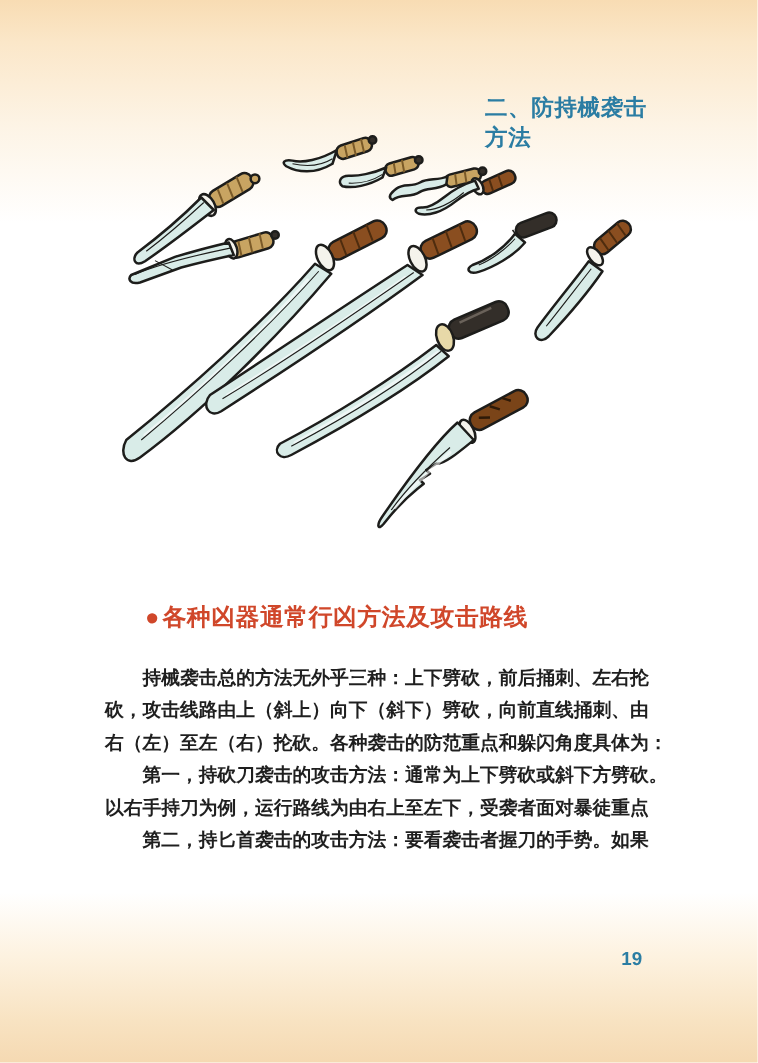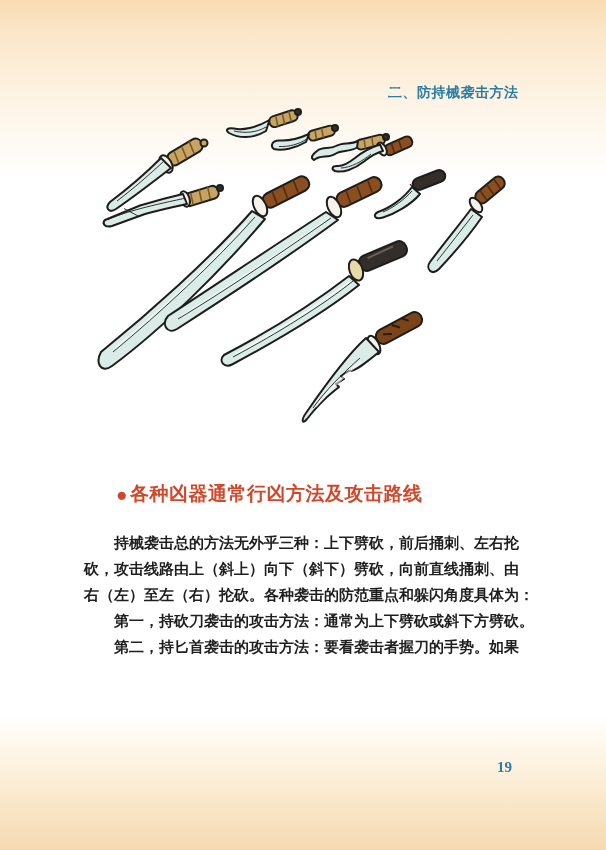--- a/index.html
+++ b/index.html
@@ -2,42 +2,42 @@
 <html><head>
 <meta charset="utf-8">
 <style>
   html,body{margin:0;padding:0;}
   body{font-family:"Liberation Sans","DejaVu Sans",sans-serif;}
   .page{
     position:relative;width:606px;height:850px;overflow:hidden;
     background:linear-gradient(180deg,#f8dcb3 0%,#fbe7c9 4%,#fdf4e6 12%,#ffffff 21%,#ffffff 84%,#fdf2e0 90%,#f8e3c2 96%,#f5d9b2 100%);
   }
   .chapter-header{
-    position:absolute;top:84px;left:388px;width:140px;
-    color:#2b7da3;font-size:14px;font-weight:bold;letter-spacing:0.5px;
+    position:absolute;top:74px;left:388px;width:140px;
+    color:#2b7da3;font-size:18px;font-weight:bold;letter-spacing:0.5px;
     font-family:Liberation Mono, monospace;
   }
   .illustration{position:absolute;left:88px;top:100px;width:432px;height:330px;}
   .illustration svg{width:100%;height:100%;display:block;}
   .section-heading{
     position:absolute;left:116px;top:481px;
     color:#d0472a;font-size:19px;font-weight:bold;letter-spacing:0.5px;
     display:flex;align-items:center;
   }
   .section-heading .bullet{font-size:19px;margin-right:2px;line-height:1;}
   .body-text{
     position:absolute;left:84px;top:530px;width:440px;
     font-family:"Liberation Serif","DejaVu Serif",serif;
     font-size:15px;color:#1f1f1f;
   }
   .body-text .line{height:26px;line-height:26px;white-space:nowrap;font-weight:bold;}
   .body-text .line.indent{padding-left:30px;}
   .page-number{
     position:absolute;left:497px;top:759px;
-    color:#2b7da3;font-size:15px;font-weight:bold;font-family:Liberation Serif, serif;
+    color:#2b7da3;font-size:15px;font-weight:bold;
   }
   
   .blade{fill:#d9ece8;stroke:#1d1d1b;stroke-width:2;stroke-linejoin:round;}
   .ridge{fill:none;stroke:#1d1d1b;stroke-width:0.9;}
   .hl{fill:none;stroke:#ffffff;stroke-width:2.5;opacity:.55;stroke-linecap:round;}
   .tan{fill:#c8a462;stroke:#1d1d1b;stroke-width:2;}
   .brown{fill:#8a4e20;stroke:#1d1d1b;stroke-width:2;}
   .dkbrown{fill:#7a4418;stroke:#1d1d1b;stroke-width:2;}
   .dark{fill:#332e29;stroke:#1d1d1b;stroke-width:2;}
   .guard{fill:#f5f3ec;stroke:#1d1d1b;stroke-width:2;}
@@ -187,18 +187,19 @@
   <div class="section-heading">
     <span class="bullet">●</span>
     <span>各种凶器通常行凶方法及攻击路线</span>
   </div>
 
   <div class="body-text">
     <div class="line indent">持械袭击总的方法无外乎三种：上下劈砍，前后捅刺、左右抡</div>
     <div class="line">砍，攻击线路由上（斜上）向下（斜下）劈砍，向前直线捅刺、由</div>
     <div class="line">右（左）至左（右）抡砍。各种袭击的防范重点和躲闪角度具体为：</div>
     <div class="line indent">第一，持砍刀袭击的攻击方法：通常为上下劈砍或斜下方劈砍。</div>
+    <div class="line">以右手持刀为例，运行路线为由右上至左下，受袭者面对暴徒重点</div>
     <div class="line indent">第二，持匕首袭击的攻击方法：要看袭击者握刀的手势。如果</div>
   </div>
 
   <div class="page-number">19</div>
 
 </div>
 
 </body></html>

